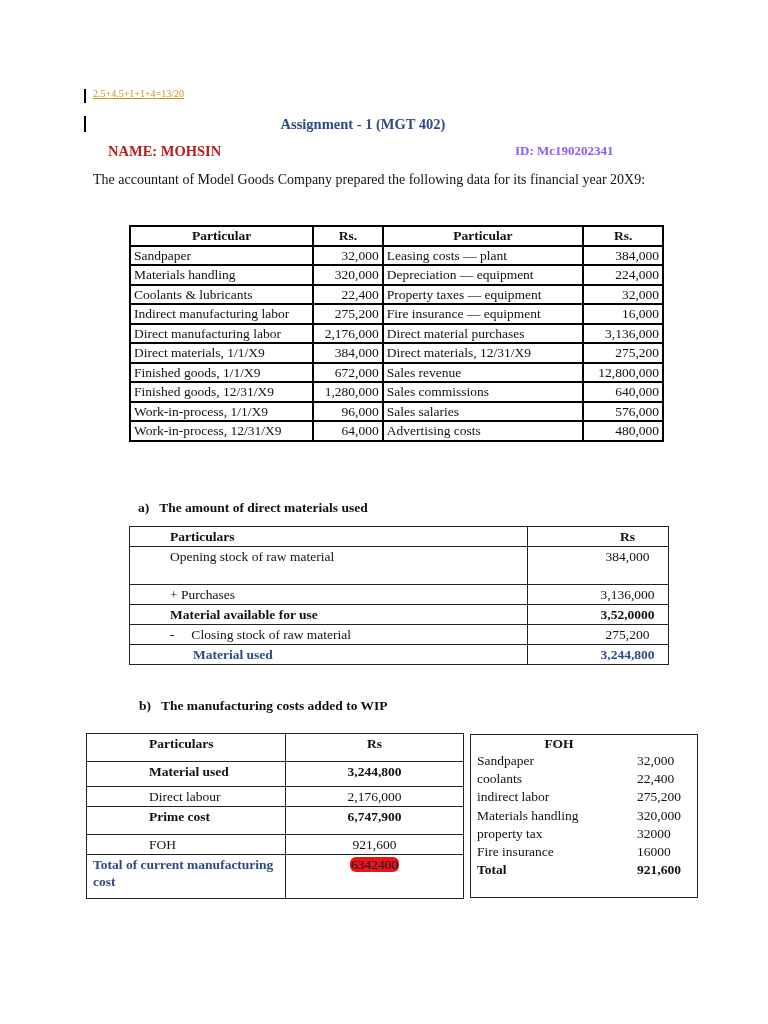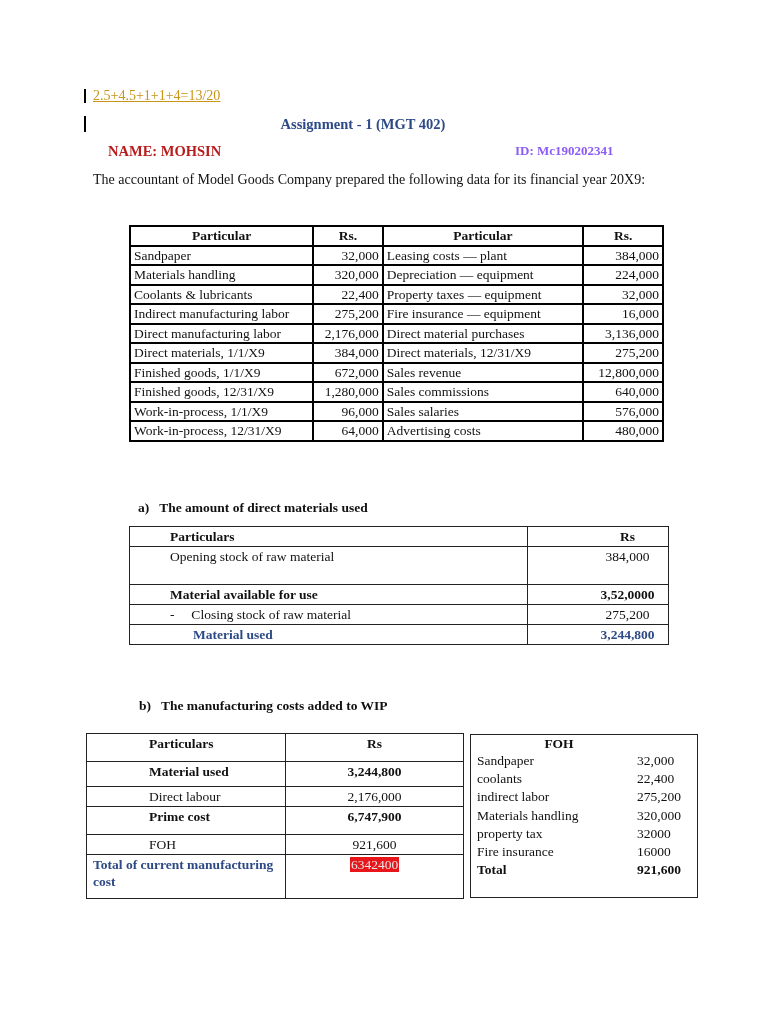--- a/index.html
+++ b/index.html
@@ -1,20 +1,20 @@
 <!DOCTYPE html>
 <html><head>
 <meta charset="utf-8">
 <style>
   html, body { margin: 0; padding: 0; background: #ffffff; }
   body { width: 768px; height: 1024px; position: relative; overflow: hidden;
          font-family: "Liberation Serif", "DejaVu Serif", serif; color: #111; font-size: 13.5px; }
   .abs { position: absolute; }
   .caret { position: absolute; width: 1.5px; background: #000; }
-  .score { left: 93px; top: 88px; color: #c8941a; text-decoration: underline; font-size: 14px; }
+  .score { left: 93px; top: 88px; color: #c8941a; text-decoration: underline; font-size: 10px; }
   .title { left: 0; width: 726px; text-align: center; top: 116px; color: #2d4a86; font-weight: bold; font-size: 14.5px; }
   .name { left: 108px; top: 143px; color: #b91c1c; font-weight: bold; font-size: 14.5px; }
   .sid { left: 515px; top: 143px; color: #8b5cf6; font-weight: bold; font-size: 13px; }
   .intro { left: 93px; top: 170px; width: 580px; font-size: 14px; line-height: 19px; }
 
   table { border-collapse: collapse; }
   table.data { position: absolute; left: 129px; top: 225px; width: 535px; font-size: 13.5px; }
   table.data td, table.data th { border: 2px solid #000000; padding: 0 3px; line-height: 17.5px; vertical-align: top; }
   table.data th { font-weight: bold; text-align: center; }
   .num { text-align: right; }
@@ -26,21 +26,21 @@
   table.ta td.lbl { padding-left: 40px; width: 333px; }
   table.ta td.val { text-align: center; padding-left: 60px; }
   .b { font-weight: bold; }
   .blue { color: #2d4a86; }
 
   .qb { left: 139px; top: 698px; }
   table.tb { position: absolute; left: 86px; top: 733px; width: 378px; font-size: 13.5px; }
   table.tb td { border: 1px solid #222; line-height: 17px; vertical-align: top; }
   table.tb td.lbl { padding-left: 62px; width: 135px; }
   table.tb td.val { text-align: center; }
-  .hl { background: #e8151b; color: #e5e5e5; padding: 0 1px; }
+  .hl { background: #e8151b; color: #0f172a; padding: 0 1px; border-radius: 6px; }
 
   .foh { position: absolute; left: 470px; top: 734px; width: 226px; height: 162px; border: 1px solid #222; font-size: 13.5px; }
   .foh-title { text-align: center; font-weight: bold; line-height: 17px; padding-right: 50px; }
   .foh-row { display: flex; line-height: 18.2px; padding-left: 6px; }
   .foh-row .l { width: 160px; }
 </style>
 </head>
 <body>
 
 <div class="caret" style="left:84px;top:89px;height:14px;"></div>
@@ -136,20 +136,24 @@
   <tbody>
       <tr>
     <td class="lbl b">Particulars</td>
     <td class="val b">Rs</td>
   </tr>
   <tr style="height:38px;">
     <td class="lbl">Opening stock of raw material</td>
     <td class="val">384,000</td>
   </tr>
   <tr>
+    <td class="lbl">+ Purchases</td>
+    <td class="val">3,136,000</td>
+  </tr>
+  <tr>
     <td class="lbl b">Material available for use</td>
     <td class="val b">3,52,0000</td>
   </tr>
   <tr>
     <td class="lbl" style="white-space:pre;">-     Closing stock of raw material</td>
     <td class="val">275,200</td>
   </tr>
   <tr>
     <td class="lbl b blue" style="padding-left:63px;">Material used</td>
     <td class="val b blue">3,244,800</td>

